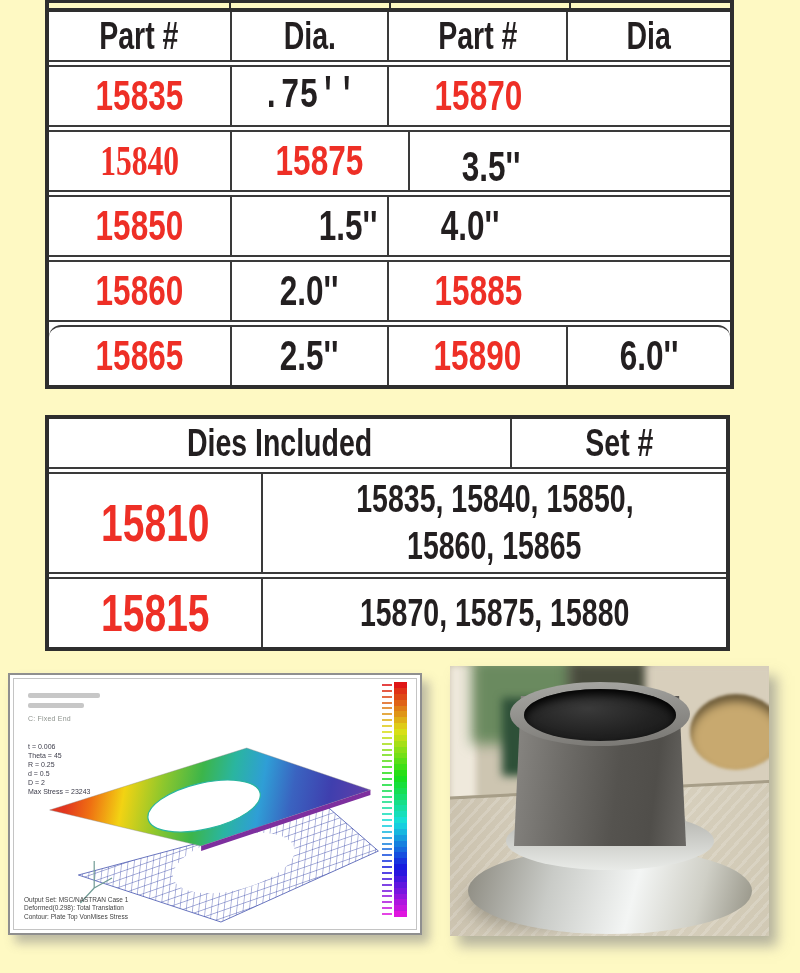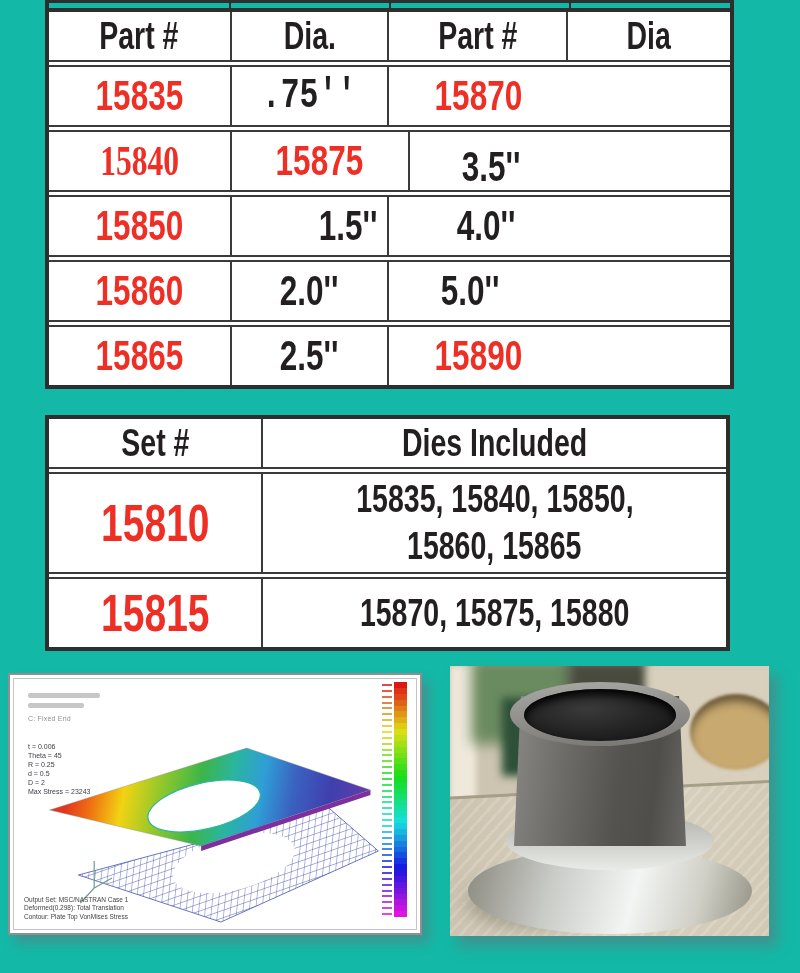--- a/index.html
+++ b/index.html
@@ -1,16 +1,16 @@
 <!DOCTYPE html>
 <html><head>
 <meta charset="utf-8">
 <style>
   html,body{margin:0;padding:0;background:#fff;}
-  #stage{position:relative;width:800px;height:973px;background:#14b8a6;overflow:hidden;
+  #stage{position:relative;width:800px;height:973px;background:#fef9c3;overflow:hidden;
          font-family:"Liberation Sans",sans-serif;color:#231f20;}
 
   
   .tbl{position:absolute;background:#fff;border:4px solid #2e2e2e;box-sizing:border-box;}
   .trow{display:flex;align-items:stretch;border-top:2px solid #3a3a3a;border-bottom:2px solid #3a3a3a;}
   .trow:first-child{border-top:none;}
   .trow:last-child{border-bottom:none;}
   .tsep{height:3px;background:#fff;}
   .tcell{display:flex;align-items:center;justify-content:center;border-right:2px solid #3a3a3a;box-sizing:border-box;overflow:hidden;}
   .tcell:last-child{border-right:none;}
@@ -126,57 +126,60 @@
         </div>
     </div>
     <div class="tsep"></div>
     <div class="trow" style="height:58px;">
       <div class="tcell" style="width:26.8%;">
           <span class="cond red val">15850</span>
         </div>
       <div class="tcell" style="width:23.2%;justify-content:flex-end;">
           <span class="cond blk val">1.5''</span>
         </div>
-      <div class="tcell" style="width:23.8%;margin-left:16px;">
+      <div class="tcell" style="width:23.8%;">
           <span class="cond blk val">4.0''</span>
         </div>
     </div>
     <div class="tsep"></div>
     <div class="trow" style="height:58px;">
       <div class="tcell" style="width:26.8%;">
           <span class="cond red val">15860</span>
         </div>
       <div class="tcell" style="width:23.2%;">
           <span class="cond blk val">2.0''</span>
         </div>
-      <div class="tcell" style="width:23.8%;">
-          <span class="cond blk val">5.0''</span>
-        </div>
-    </div>
-    <div class="tsep"></div>
-    <div class="trow" style="height:58px;">
+      <div class="tcell" style="width:26.2%;">
+          <span class="cond red val">15885</span>
+        </div>
+    </div>
+    <div class="tsep"></div>
+    <div class="trow" style="height:58px;border-radius:12px;">
       <div class="tcell" style="width:26.8%;">
           <span class="cond red val">15865</span>
         </div>
       <div class="tcell" style="width:23.2%;">
           <span class="cond blk val">2.5''</span>
         </div>
       <div class="tcell" style="width:26.2%;">
           <span class="cond red val">15890</span>
         </div>
+      <div class="tcell" style="width:23.8%;">
+          <span class="cond blk val">6.0''</span>
+        </div>
     </div>
   </div>
 
   <div class="tbl" style="left:45px;top:415px;width:685px;">
     <div class="trow" style="height:48px;">
+      <div class="tcell" style="width:68.4%;">
+          <span class="cond blk hdr">Dies Included</span>
+        </div>
       <div class="tcell" style="width:31.6%;">
           <span class="cond blk hdr">Set #</span>
-        </div>
-      <div class="tcell" style="width:68.4%;">
-          <span class="cond blk hdr">Dies Included</span>
         </div>
     </div>
     <div class="tsep"></div>
     <div class="trow" style="height:98px;">
       <div class="tcell" style="width:31.6%;">
           <span class="cond red setnum">15810</span>
         </div>
       <div class="tcell" style="width:68.4%;border-radius:12px;">
         <div class="dieswrap">
           <span class="cond blk dies">15835, 15840, 15850,</span>

